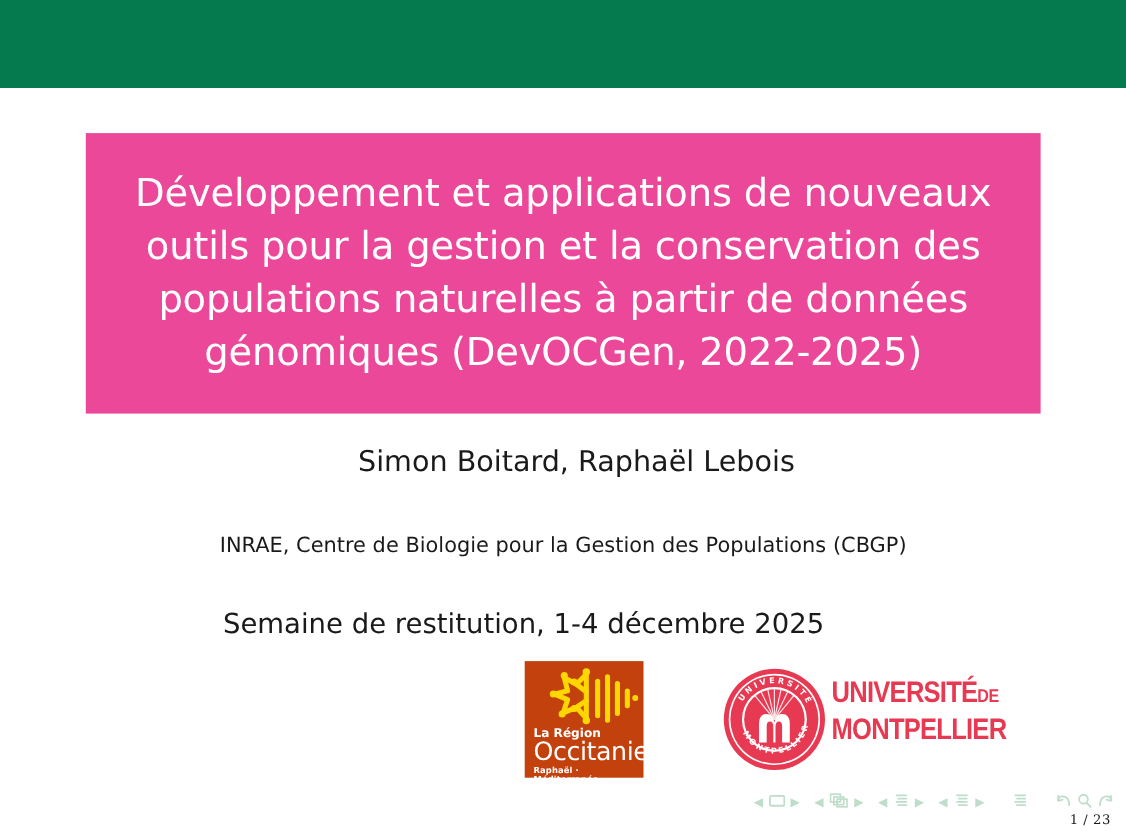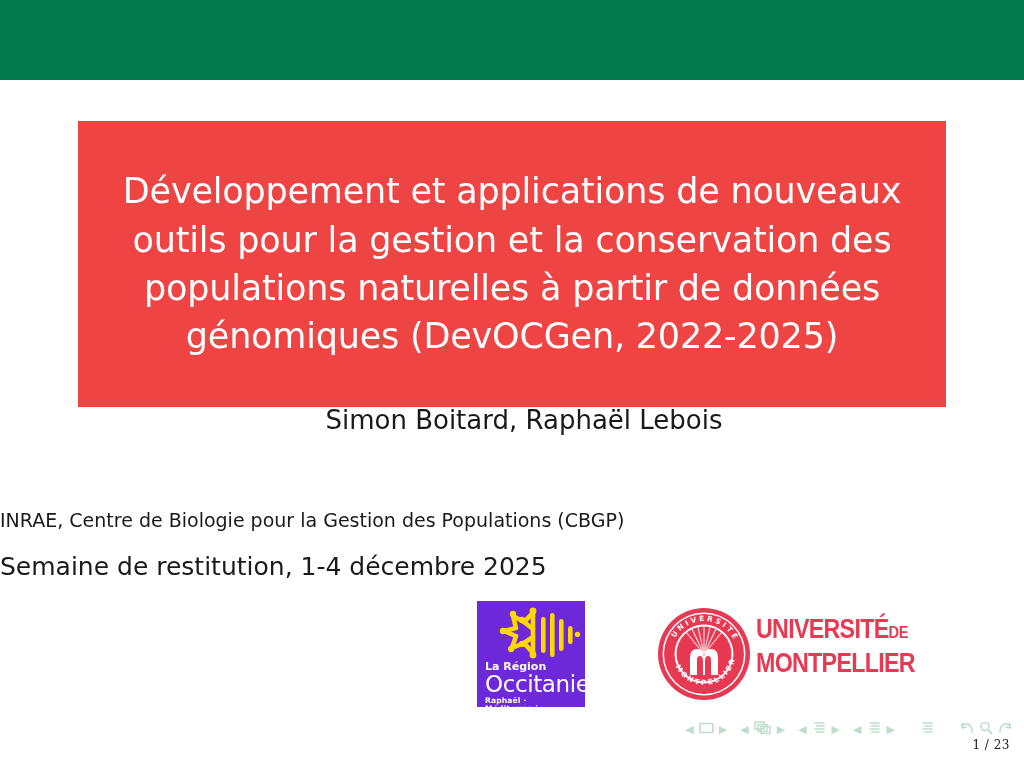--- a/index.html
+++ b/index.html
@@ -23,22 +23,22 @@
     height: 80px;
     background: #047A4E;
   }
 
   
   .title-box {
     position: absolute;
     left: 78px;
     top: 121px;
     width: 868px;
-    height: 286px;
-    background: #ef4444;
+    height: 255px;
+    background: #ec4899;
     display: flex;
     align-items: center;
     justify-content: center;
   }
   .title-text {
     color: #ffffff;
     font-size: 35px;
     line-height: 1.38;
     text-align: center;
     font-weight: 400;
@@ -55,33 +55,33 @@
     width: 1024px;
     text-align: center;
     font-size: 26px;
     color: #1a1a1a;
   }
   .affiliation {
     position: absolute;
     left: 0;
     top: 485px;
     width: 1024px;
+    text-align: center;
     font-size: 19px;
     color: #1a1a1a;
-    margin-top: 24px;
   }
   .affiliation .inrae {
     font-size: 19px;
   }
   .date {
     position: absolute;
     left: 0;
     top: 552px;
     width: 952px;
-    text-align: left;
+    text-align: center;
     font-size: 25px;
     color: #1a1a1a;
   }
 
   
   .logo-strip {
     position: absolute;
     left: 0;
     top: 598px;
     width: 1024px;
@@ -125,21 +125,21 @@
     font-family: "DejaVu Sans", sans-serif;
   }
 
   
   .logo-occitanie {
     position: absolute;
     left: 477px;
     top: 3px;
     width: 108px;
     height: 106px;
-    background: #6d28d9;
+    background: #c2410c;
   }
   .oc-cross {
     position: absolute;
     left: 0; top: 2px;
     width: 108px; height: 62px;
   }
   .oc-txt {
     position: absolute;
     left: 8px;
     top: 60px;

